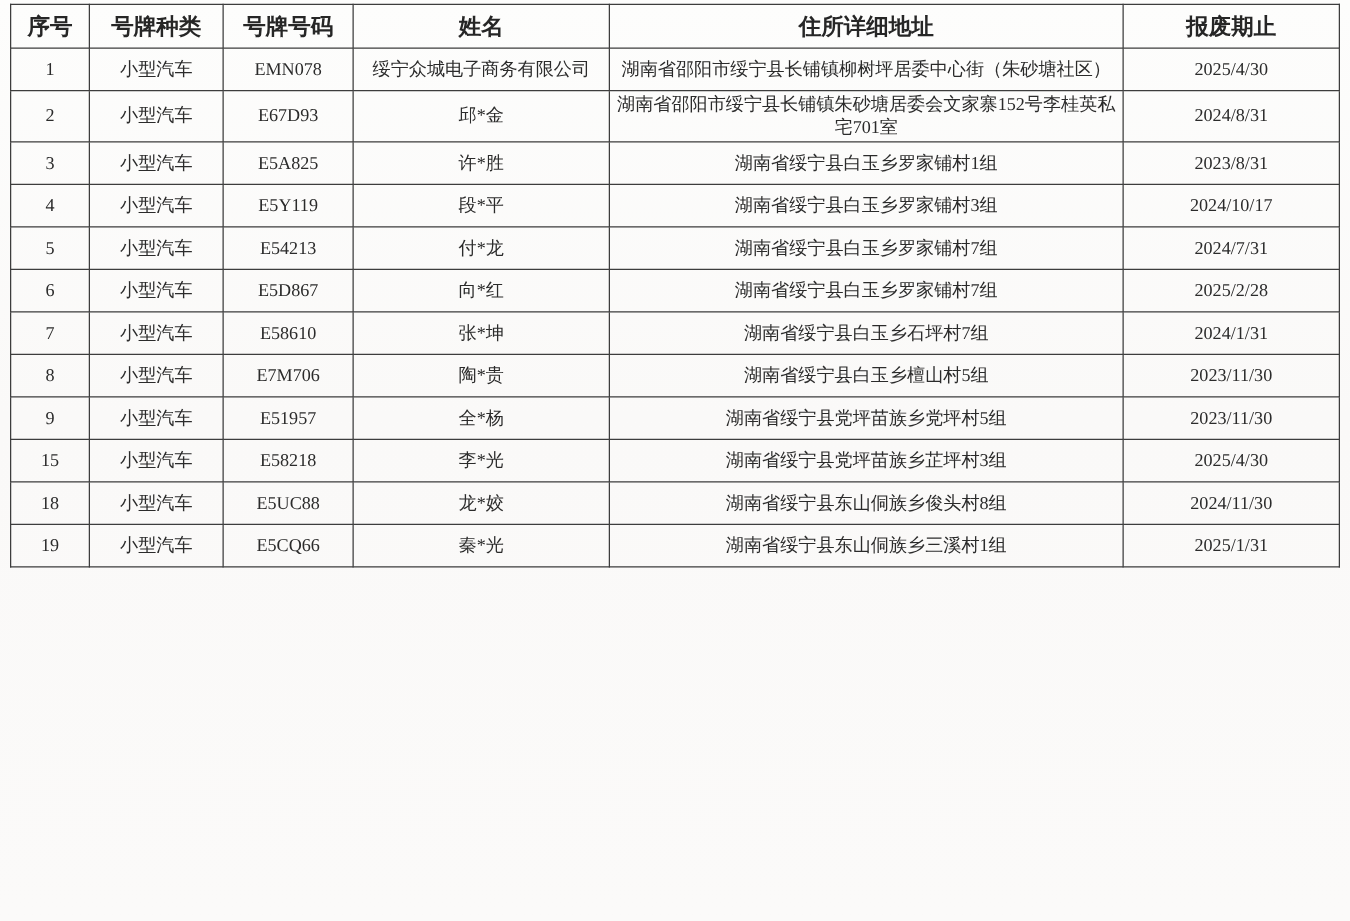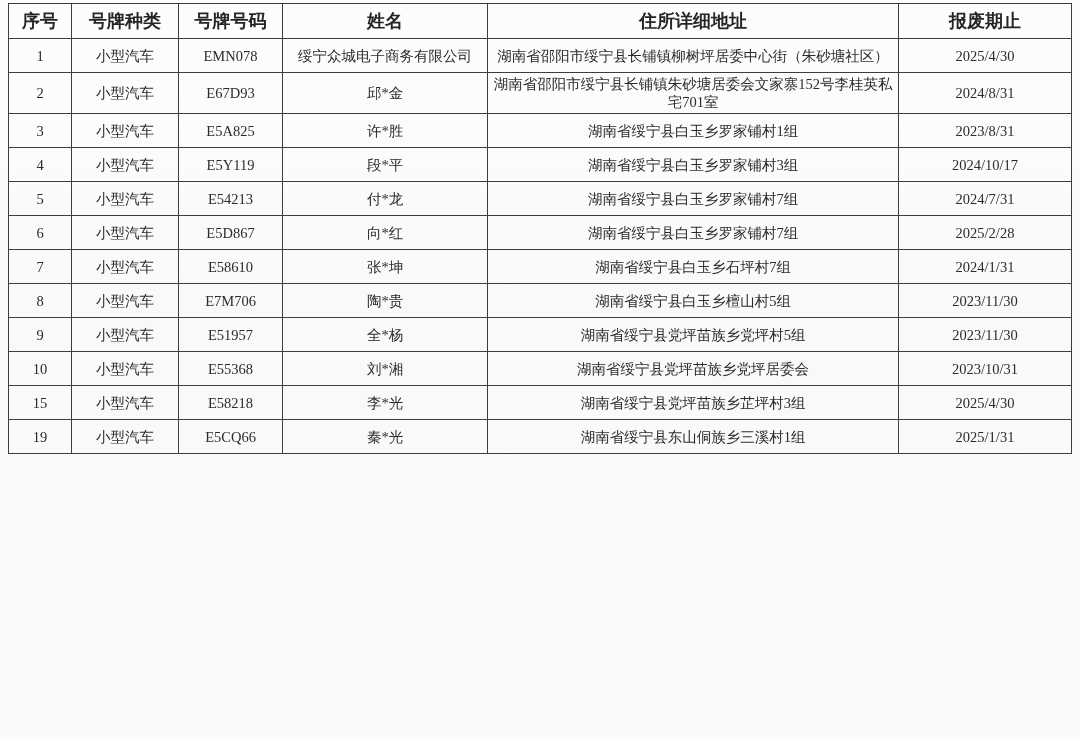--- a/index.html
+++ b/index.html
@@ -150,34 +150,34 @@
   </tr>
         <tr class="data-row">
     <td>9</td>
     <td>小型汽车</td>
     <td>E51957</td>
     <td>全*杨</td>
     <td>湖南省绥宁县党坪苗族乡党坪村5组</td>
     <td>2023/11/30</td>
   </tr>
         <tr class="data-row">
-    <td>10</td>
-    <td>小型汽车</td>
-    <td>E55368</td>
-    <td>刘*湘</td>
-    <td>湖南省绥宁县党坪苗族乡党坪居委会</td>
-    <td>2023/10/31</td>
-  </tr>
-        <tr class="data-row">
     <td>15</td>
     <td>小型汽车</td>
     <td>E58218</td>
     <td>李*光</td>
     <td>湖南省绥宁县党坪苗族乡芷坪村3组</td>
     <td>2025/4/30</td>
+  </tr>
+        <tr class="data-row">
+    <td>18</td>
+    <td>小型汽车</td>
+    <td>E5UC88</td>
+    <td>龙*姣</td>
+    <td>湖南省绥宁县东山侗族乡俊头村8组</td>
+    <td>2024/11/30</td>
   </tr>
         <tr class="data-row">
     <td>19</td>
     <td>小型汽车</td>
     <td>E5CQ66</td>
     <td>秦*光</td>
     <td>湖南省绥宁县东山侗族乡三溪村1组</td>
     <td>2025/1/31</td>
   </tr>
       </tbody>

